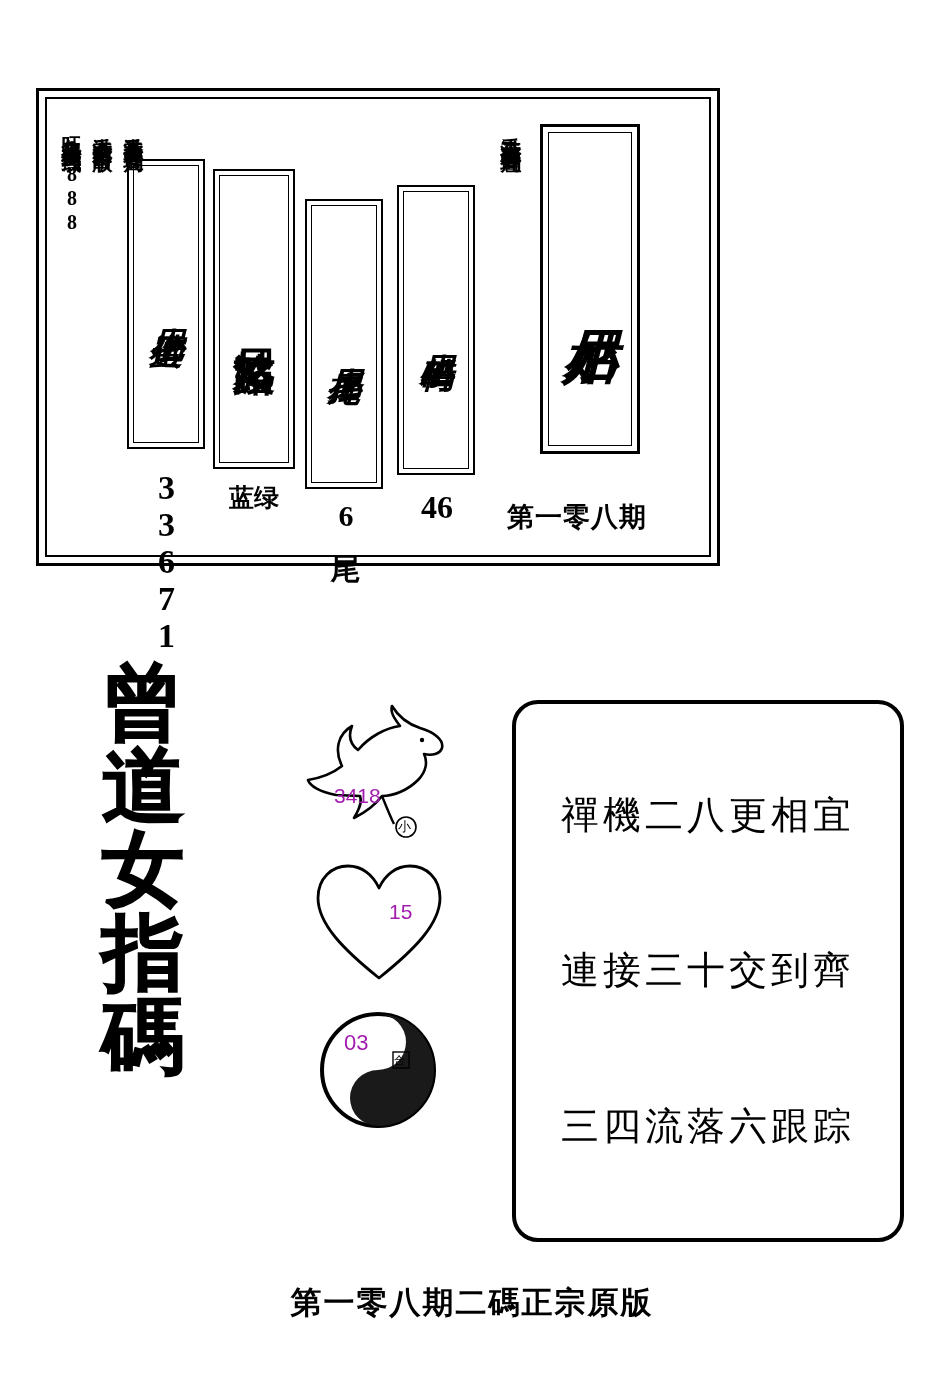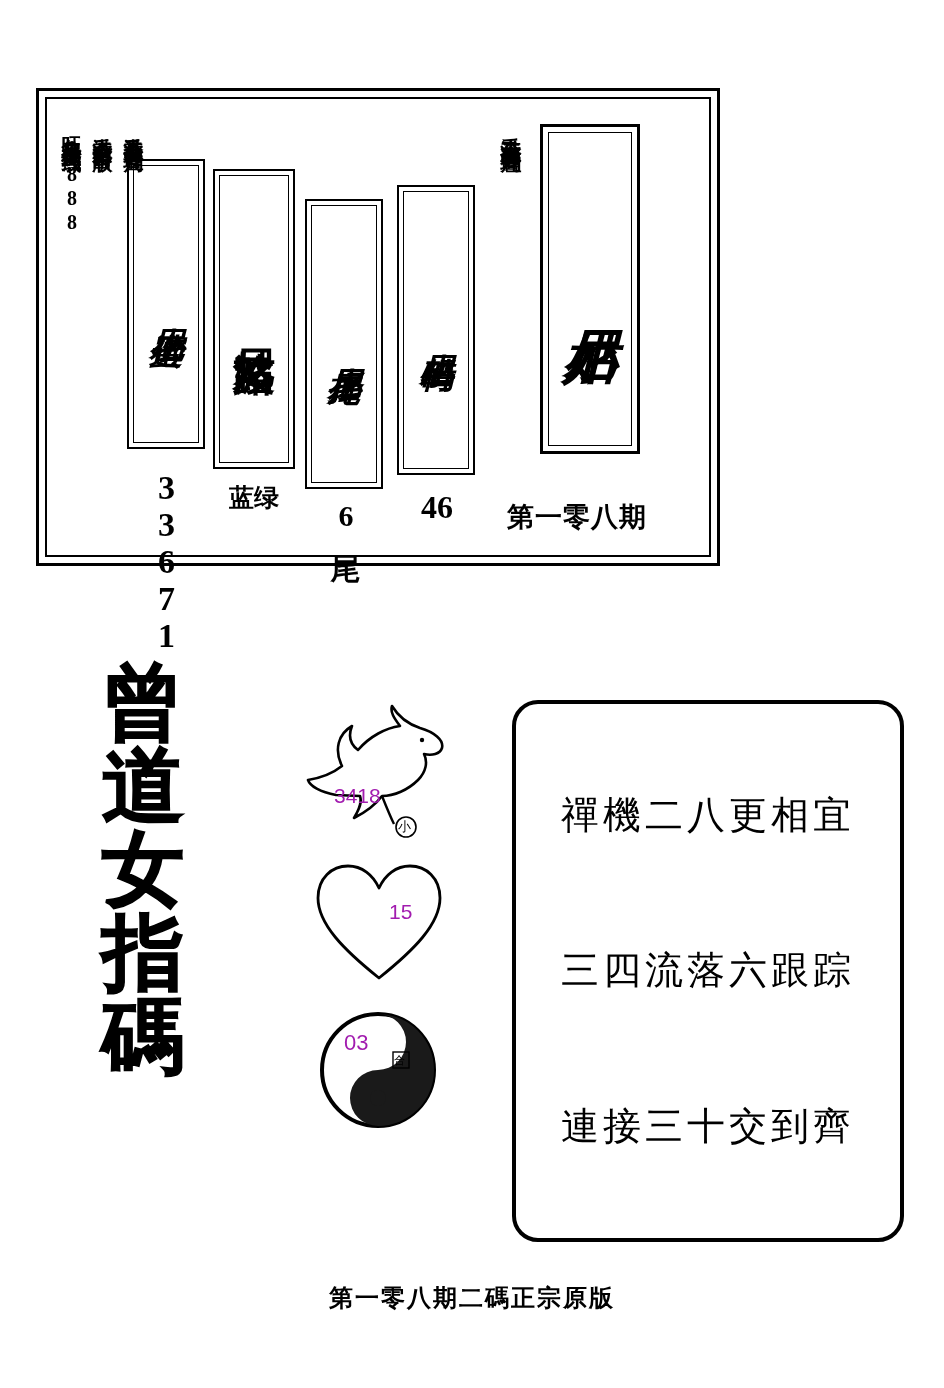--- a/index.html
+++ b/index.html
@@ -219,21 +219,21 @@
   }
 
   .footer {
     position: absolute;
     left: 0;
     top: 1282px;
     width: 944px;
     text-align: center;
     font-family: "DejaVu Serif", serif;
     font-weight: bold;
-    font-size: 24px;
+    font-size: 31px;
     letter-spacing: 2px;
   }
 </style>
 </head>
 <body>
 
 <div class="top-poster">
   <div class="top-poster-inner">
 
     <div class="left-cols">
@@ -328,17 +328,17 @@
   <div class="sym-small" style="left:104px; top:352px; color:#000;">
     <svg width="20" height="20" viewBox="0 0 20 20" style="position:absolute;left:-3px;top:-2px;">
       <rect x="2" y="2" width="16" height="16" fill="none" stroke="#000" stroke-width="1.4"></rect>
     </svg>
     <span style="position:relative; font-size:11px;">合</span>
   </div>
 </div>
 
 <div class="verse-box">
   <div class="verse-line">禪機二八更相宜</div>
+  <div class="verse-line">連接三十交到齊</div>
   <div class="verse-line">三四流落六跟踪</div>
-  <div class="verse-line">連接三十交到齊</div>
 </div>
 
 <div class="footer">第一零八期二碼正宗原版</div>
 
 </body></html>

